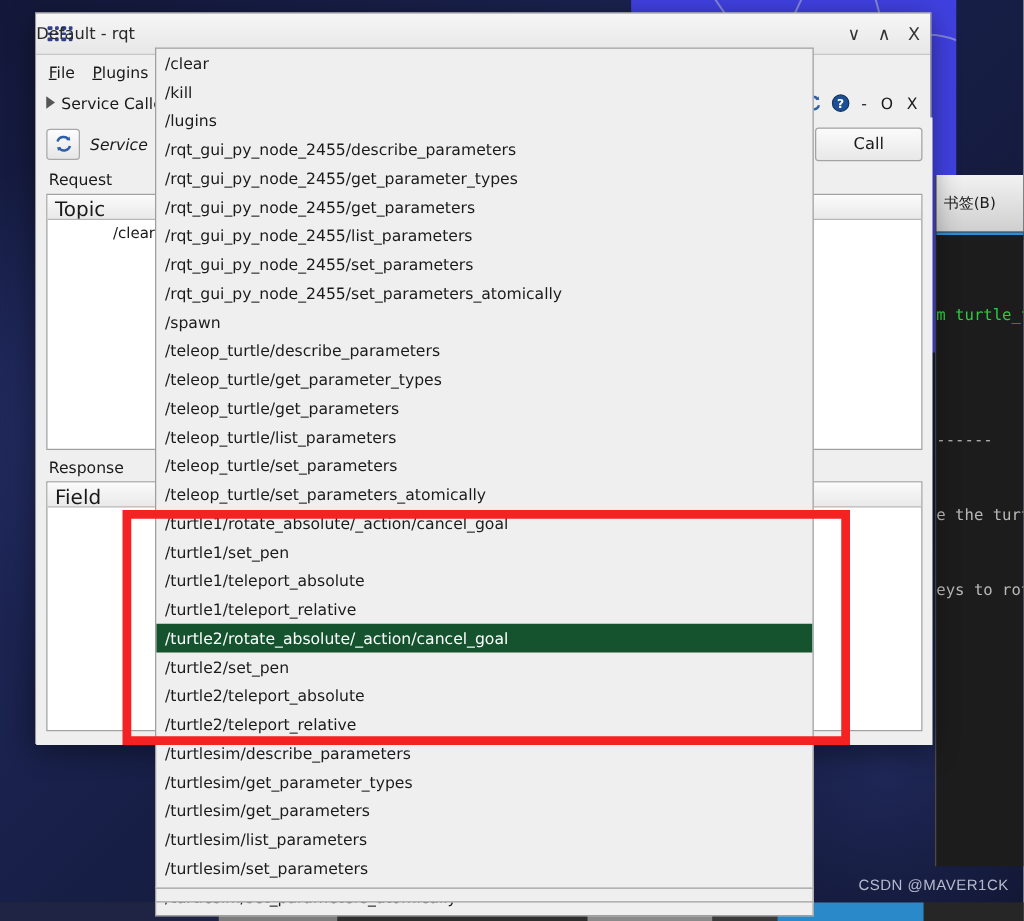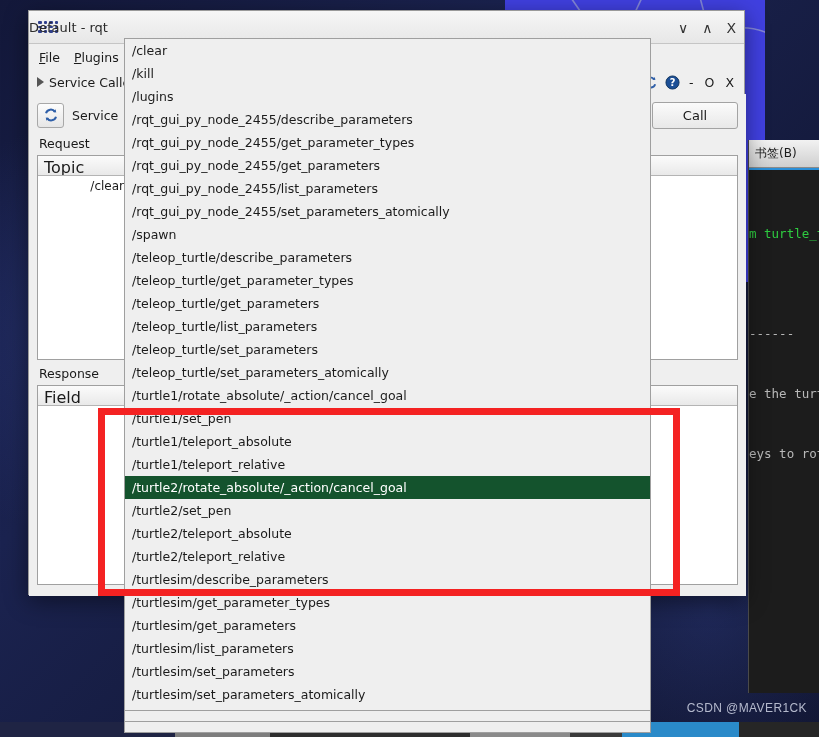--- a/index.html
+++ b/index.html
@@ -36,21 +36,21 @@
   
   #terminal {
     position: absolute;
     left: 748px; top: 140px;
     width: 71px; height: 553px;
     background: #1c1c1c;
     overflow: hidden;
     border-left: 1px solid #4a4a4a;
   }
   #term-titlebar {
-    height: 28px;
+    height: 46px;
     background: linear-gradient(180deg, #f2f2f2 0%, #cfcfcf 100%);
     display: flex; align-items: center;
     padding-left: 6px;
     font-size: 12px; color: #1a1a1a;
     white-space: nowrap;
     border-bottom: 1px solid #8a8a8a;
   }
   #term-tabstrip {
     height: 6px;
     background: #1c1c1c;
@@ -151,21 +151,21 @@
     display: flex; align-items: center; gap: 8px;
     height: 30px;
   }
   #refresh-btn {
     width: 27px; height: 25px;
     background: linear-gradient(180deg,#fdfdfd,#e6e6e6);
     border: 1px solid #a8a8a8;
     border-radius: 3px;
     display: flex; align-items: center; justify-content: center;
   }
-  #srv-label { font-size: 12.5px; color:#1a1a1a; }
+  #srv-label { font-size: 12.5px; color:#1a1a1a;font-style:italic; }
   #srv-combo {
     flex: 1;
     height: 25px;
     border: 1px solid #a8a8a8;
     background: #fff;
   }
   #call-btn {
     width: 86px; height: 27px;
     background: linear-gradient(180deg,#fbfbfb,#e8e8e8);
     border: 1px solid #a3a3a3;
@@ -410,20 +410,21 @@
 
   <div id="dropdown">
     <div id="dd-list">
         <div class="dd-item">/clear</div>
         <div class="dd-item">/kill</div>
         <div class="dd-item">/lugins</div>
         <div class="dd-item">/rqt_gui_py_node_2455/describe_parameters</div>
         <div class="dd-item">/rqt_gui_py_node_2455/get_parameter_types</div>
         <div class="dd-item">/rqt_gui_py_node_2455/get_parameters</div>
         <div class="dd-item">/rqt_gui_py_node_2455/list_parameters</div>
+        <div class="dd-item">/rqt_gui_py_node_2455/set_parameters</div>
         <div class="dd-item">/rqt_gui_py_node_2455/set_parameters_atomically</div>
         <div class="dd-item">/spawn</div>
         <div class="dd-item">/teleop_turtle/describe_parameters</div>
         <div class="dd-item">/teleop_turtle/get_parameter_types</div>
         <div class="dd-item">/teleop_turtle/get_parameters</div>
         <div class="dd-item">/teleop_turtle/list_parameters</div>
         <div class="dd-item">/teleop_turtle/set_parameters</div>
         <div class="dd-item">/teleop_turtle/set_parameters_atomically</div>
         <div class="dd-item">/turtle1/rotate_absolute/_action/cancel_goal</div>
         <div class="dd-item">/turtle1/set_pen</div>

